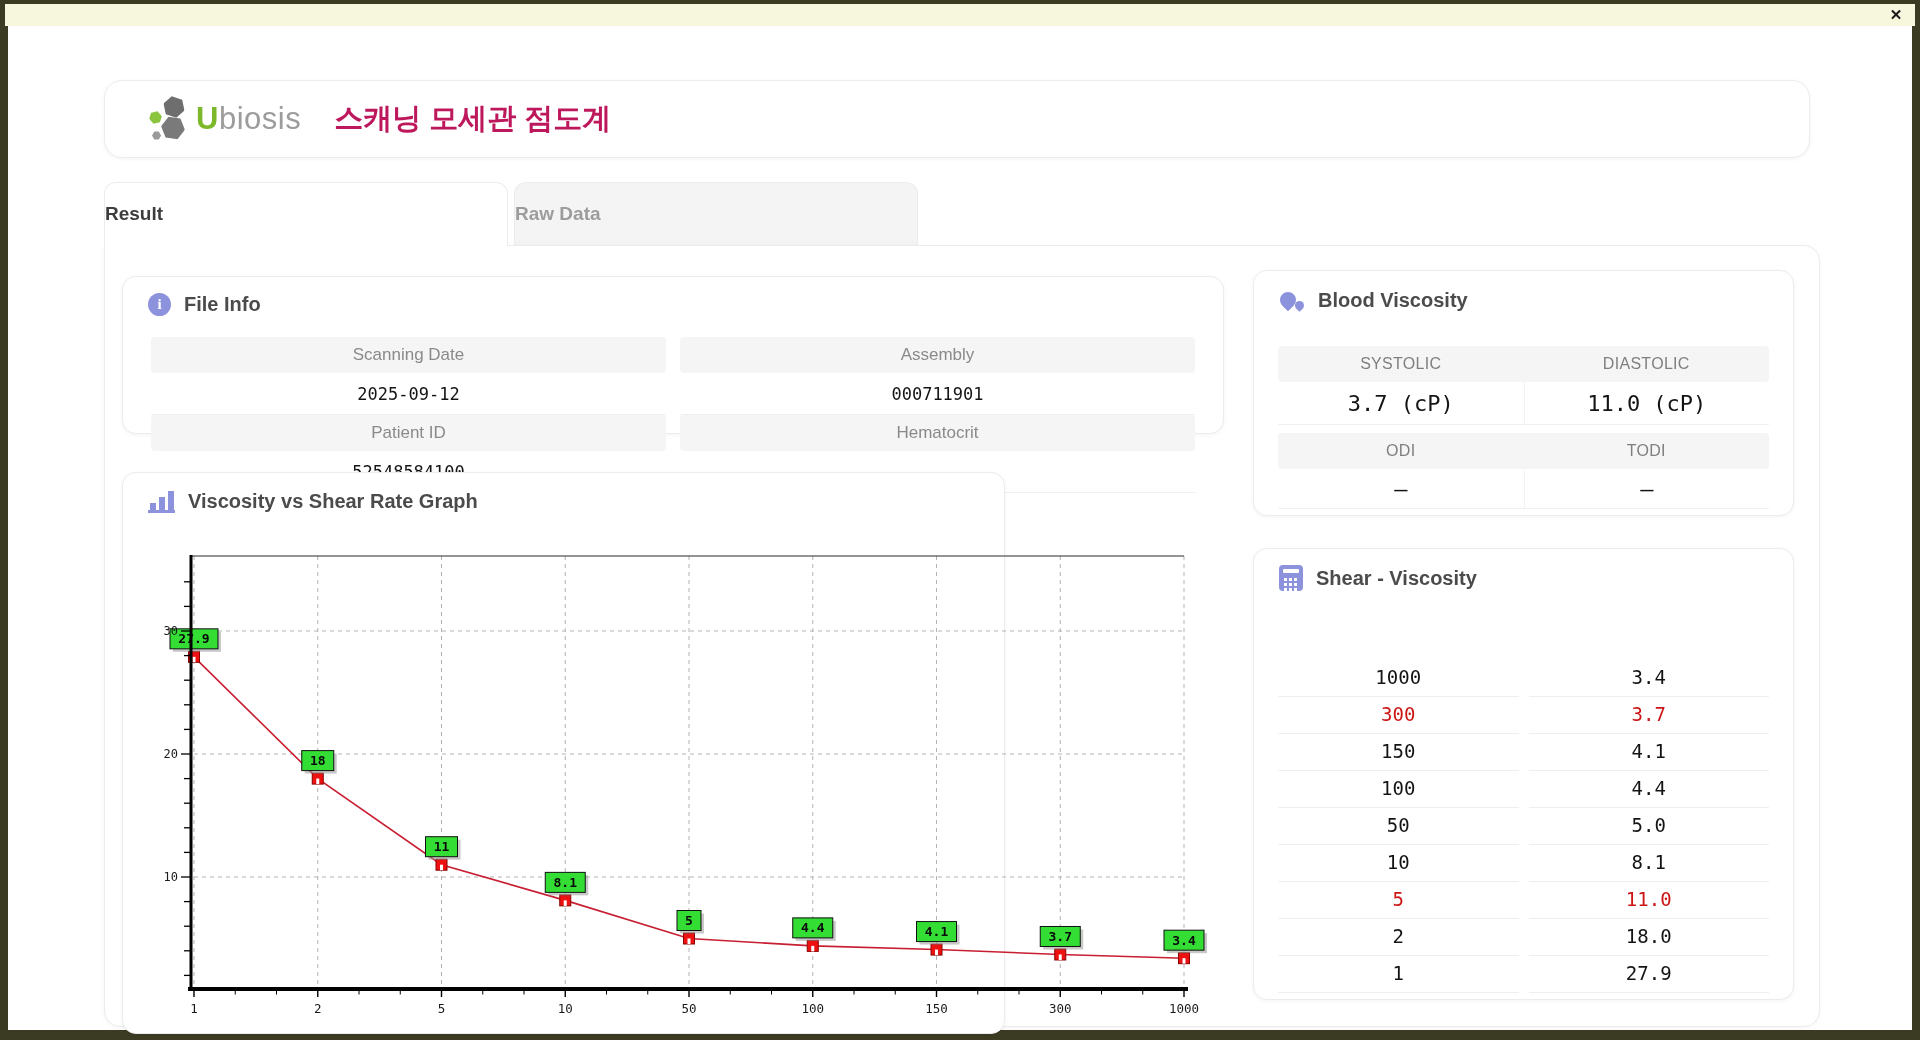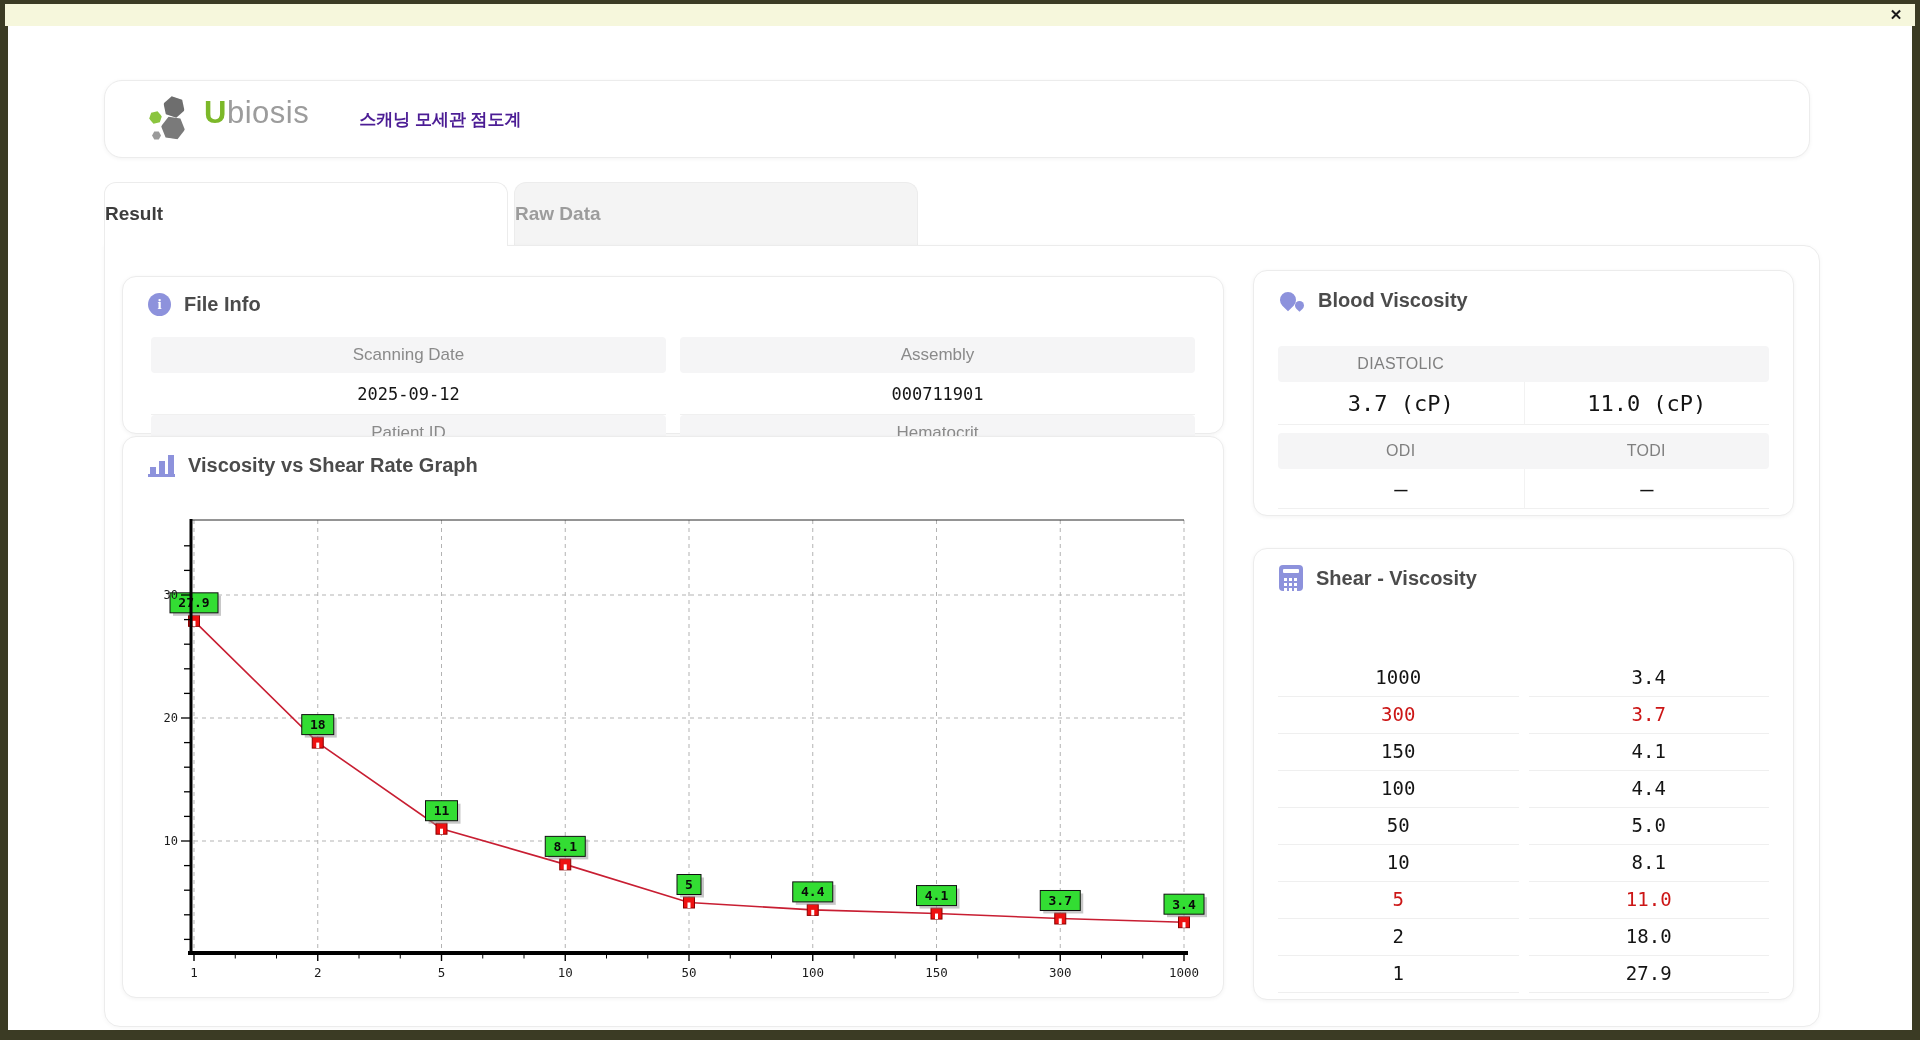--- a/index.html
+++ b/index.html
@@ -11,31 +11,31 @@
                text-align:center; font-size:15px; color:#1a1a1a; cursor:pointer; font-weight:bold; }
 
   .app { position:absolute; top:26px; left:8px; right:8px; bottom:10px; background:#ffffff; }
 
   .card { position:absolute; background:#fff; border:1px solid #ececec; border-radius:14px;
           box-shadow:0 1px 4px rgba(0,0,0,0.05); }
 
   
   .header-card { left:96px; top:54px; width:1706px; height:78px; border-radius:18px;
                  display:flex; align-items:center; padding-left:43px; }
-  .logo { display:flex; align-items:flex-start; gap:8px; }
+  .logo { display:flex; align-items:center; }
   .logo-mark { position:relative; width:48px; height:48px; }
   .hex { position:absolute; clip-path:polygon(25% 6.7%,75% 6.7%,100% 50%,75% 93.3%,25% 93.3%,0 50%); }
   .hex1 { width:22px; height:22px; left:15px; top:1px;  background:#6e6e6e; transform:rotate(18deg); }
   .hex2 { width:13px; height:13px; left:1px;  top:16px; background:#8bc53f; transform:rotate(-12deg); }
   .hex3 { width:24px; height:24px; left:13px; top:21px; background:#7a7a7a; transform:rotate(8deg); }
   .hex4 { width:9px;  height:9px;  left:4px;  top:36px; background:#9a9a9a; }
   .logo-text { font-size:31px; font-weight:600; letter-spacing:0.5px; }
   .logo-text .u { color:#7cb829; }
   .logo-text .rest { color:#9c9c9c; font-weight:500; }
-  .app-title-ko { margin-left:50px; font-size:17px; font-weight:bold; color:#4c1d95; }
+  .app-title-ko { margin-left:33px; font-size:29px; font-weight:bold; color:#be185d; }
 
   
   .tab { position:absolute; width:404px; text-align:left; font-size:19px; font-weight:bold;
          border:1px solid #ececec; border-bottom:none; border-radius:12px 12px 0 0; cursor:pointer; }
   .tab-active   { left:96px;  top:156px; height:64px; line-height:62px; background:#fff; color:#3d3d3d; z-index:3; }
   .tab-inactive { left:506px; top:156px; height:63px; line-height:61px; background:#f4f4f4; color:#9c9c9c; z-index:1; }
 
   .panel { position:absolute; left:96px; top:219px; width:1716px; height:782px; background:#fff;
            border:1px solid #ececec; border-radius:0 16px 16px 16px; z-index:2;
            box-shadow:0 1px 5px rgba(0,0,0,0.04); }
@@ -64,21 +64,21 @@
   
   .file-card  { left:114px; top:250px; width:1102px; height:158px; }
   .fi-fields { position:absolute; left:28px; right:28px; top:60px; display:grid;
                grid-template-columns:repeat(2,1fr); column-gap:14px; }
   .fi-label { height:36px; line-height:36px; background:#f5f5f6; border-radius:4px;
               text-align:center; font-size:17px; color:#8a8a8a; }
   .fi-value { height:42px; line-height:42px; text-align:center; font-size:17px; color:#151515;
               font-family:"DejaVu Sans Mono", monospace; border-bottom:1px solid #f0f0f0; }
 
   
-  .graph-card { left:114px; top:410px; width:1102px; height:562px;padding-left:40px; }
+  .graph-card { left:114px; top:446px; width:883px; height:562px;padding-left:40px; }
   .chart-wrap { position:absolute; left:28px; top:68px; width:1060px; height:485px; }
 
   
   .bv-card { left:1245px; top:244px; width:541px; height:246px; }
   .sv-card { left:1245px; top:522px; width:541px; height:452px; }
 
   .band { position:absolute; left:24px; right:24px; height:36px; background:#f5f5f6; border-radius:4px;
           display:grid; grid-template-columns:1fr 1fr; }
   .band div { text-align:center; line-height:36px; font-size:16px; color:#7f7f7f; letter-spacing:0.3px; }
   .vals { position:absolute; left:24px; right:24px; display:grid; grid-template-columns:1fr 1fr; }
@@ -279,20 +279,21 @@
 
   <div class="card inner-card bv-card">
     <div class="card-title">
       <span class="drops-icon">
           <span class="drop drop-big"></span>
           <span class="drop drop-small"></span>
         </span>
       <span class="txt">Blood Viscosity</span>
     </div>
     <div class="band bv-band1">
+      <div>SYSTOLIC</div>
       <div>DIASTOLIC</div>
     </div>
     <div class="vals bv-vals1">
       <div>3.7 (cP)</div>
       <div>11.0 (cP)</div>
     </div>
     <div class="band bv-band2">
       <div>ODI</div>
       <div>TODI</div>
     </div>

